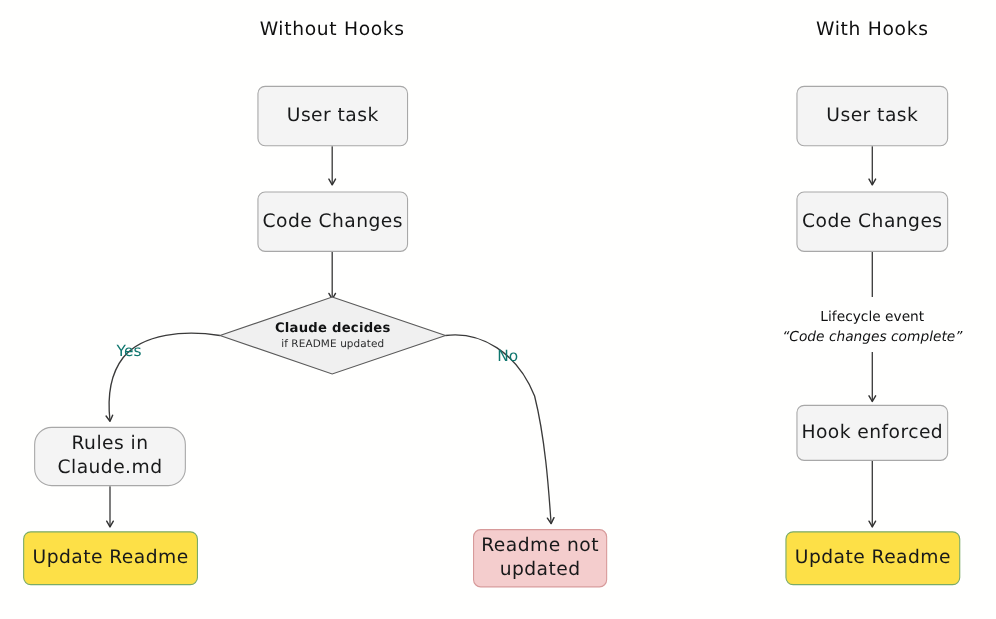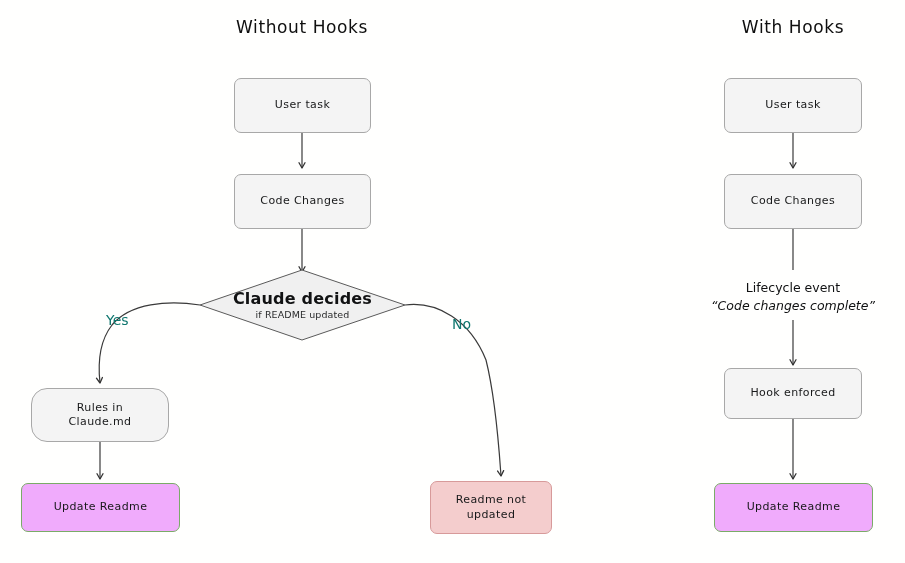--- a/index.html
+++ b/index.html
@@ -35,31 +35,31 @@
 
   .node {
     position: absolute;
     box-sizing: border-box;
     border-radius: 7px;
     display: flex;
     align-items: center;
     justify-content: center;
     text-align: center;
     font-family: "DejaVu Sans", sans-serif;
-    font-size: 11px;
+    font-size: 17px;
     letter-spacing: 0.4px;
     line-height: 1.28;
     color: #18191a;
   }
   .node.neutral {
     background: #f4f4f4;
     border: 1px solid #a8a8a8;
   }
   .node.green {
-    background: #f0abfc;
+    background: #fde047;
     border: 1px solid #7aab68;
   }
   .node.red {
     background: #f4cdcd;
     border: 1px solid #d79a9a;
   }
 
   .diamond-wrap {
     position: absolute;
   }
@@ -71,21 +71,21 @@
     height: 100%;
     display: flex;
     flex-direction: column;
     align-items: center;
     justify-content: center;
     text-align: center;
     pointer-events: none;
   }
   .diamond-label .d-title {
     font-family: "DejaVu Sans", sans-serif;
-    font-size: 16px;
+    font-size: 12px;
     font-weight: bold;
     color: #111213;
     letter-spacing: 0.2px;
     line-height: 1.2;
   }
   .diamond-label .d-sub {
     font-family: "DejaVu Sans", sans-serif;
     font-size: 9.5px;
     color: #2a2b2c;
     letter-spacing: 0.1px;

